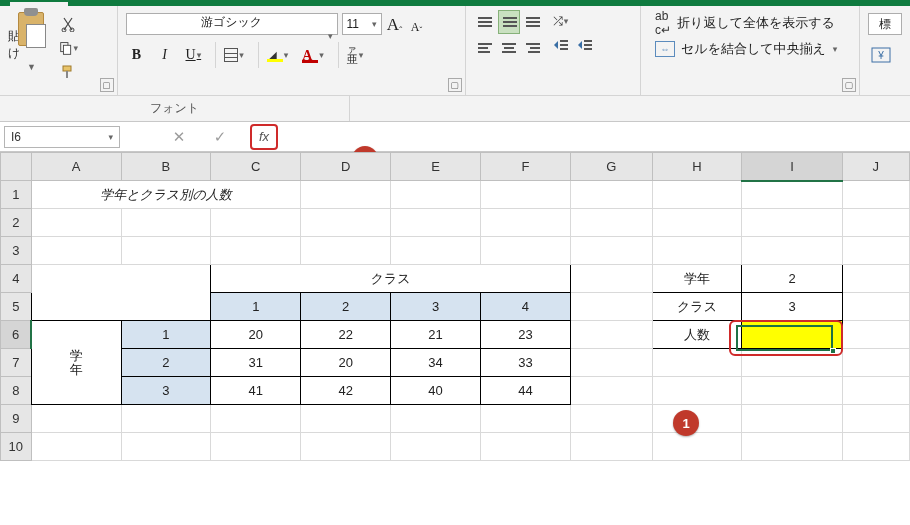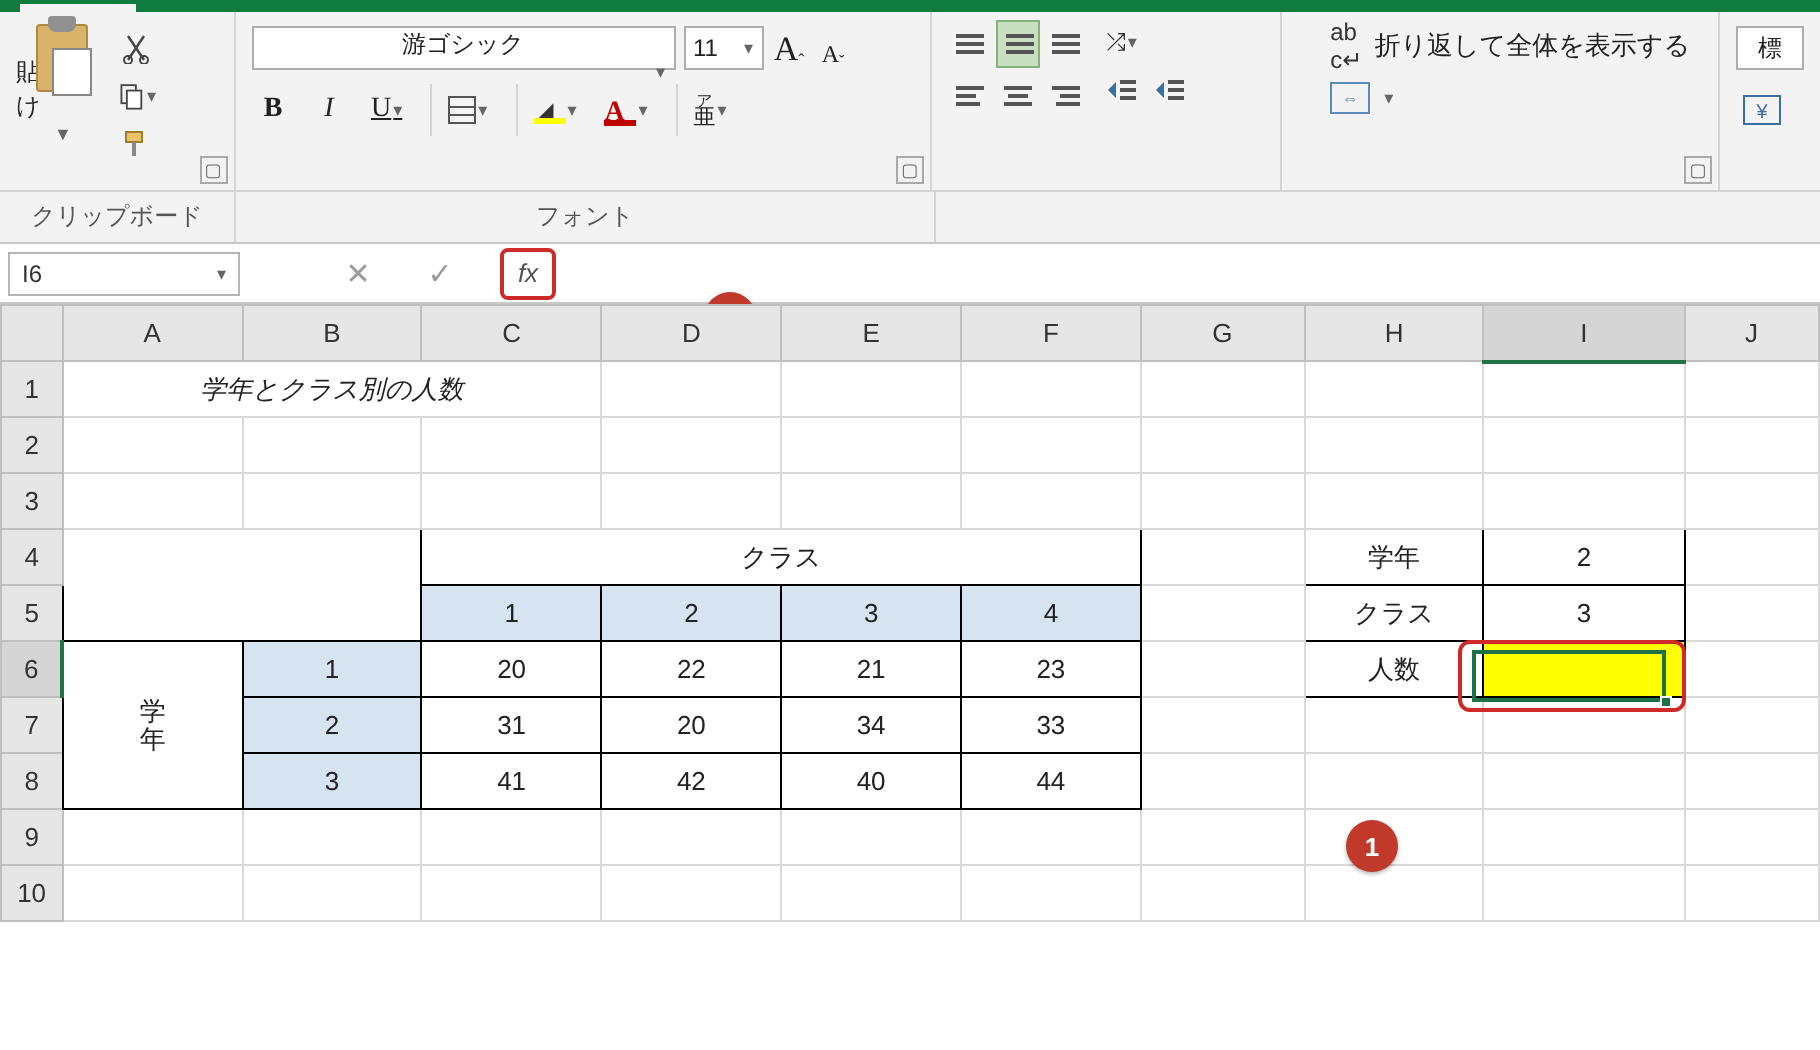--- a/index.html
+++ b/index.html
@@ -53,21 +53,21 @@
     border-bottom:1px solid #c8c8c8;
     height:26px;
     font-size:12px;
     color:#555;
   }
   .group-labels div { text-align:center; border-right:1px solid #d4d4d4; padding-top:4px;}
   
   .w-clip { width:118px; }
   .w-font { width:350px; }
   .w-align{ width:176px; }
-  .w-wrap { width:220px;align-items:flex-end; }
+  .w-wrap { width:220px; }
   .w-num  { flex:1; }
 
   
   .paste-big {
     width:46px;height:62px;
     display:flex;flex-direction:column;align-items:center;
     color:#2b2b2b;
   }
   .paste-big .icon {
     width:34px;height:40px;
@@ -373,20 +373,21 @@
   </div>
 
   <div class="group w-wrap">
     <div class="rows">
       <div class="wrap-btn">
         <span style="font-size:12px;color:#333;">ab<br>c↵</span>
         <span>折り返して全体を表示する</span>
       </div>
       <div class="wrap-btn">
         <span class="merge-icon">⇔</span>
+        <span>セルを結合して中央揃え</span>
         <span class="caret">▾</span>
       </div>
     </div>
     <div class="dialog-launcher">▢</div>
   </div>
 
   <div class="group w-num" style="border-right:0;">
     <div class="rows">
       <div class="rowtop">
         <div class="font-combo" style="width:34px;justify-content:center;">
@@ -399,21 +400,20 @@
               <rect x="1" y="1" width="18" height="14" fill="none" stroke="#3c6fa5"></rect>
               <text x="10" y="12" text-anchor="middle" font-size="10" fill="#3c6fa5">¥</text>
             </svg>
         </div>
       </div>
     </div>
   </div>
 </div>
 
 <div class="group-labels">
-  <div class="w-clip">クリップボード</div>
   <div class="w-font">フォント</div>
   <div class="w-num" style="border-right:0;"></div>
 </div>
 
 <div class="fbar">
   <div class="namebox">
     <span>I6</span>
     <span class="dd">▾</span>
   </div>
   <div class="spacer"></div>

